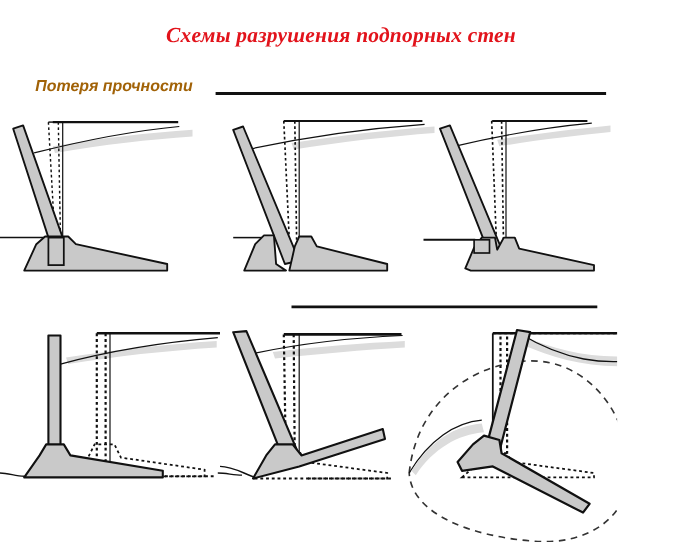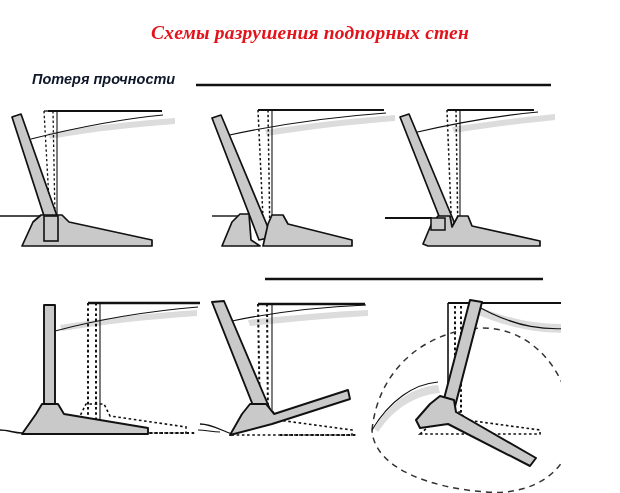--- a/index.html
+++ b/index.html
@@ -30,21 +30,21 @@
     letter-spacing: 0.2px;
     color: #e2131b;
     white-space: nowrap;
   }
   .section-label {
     position: absolute;
     font-family: "Liberation Sans", sans-serif;
     font-style: italic;
     font-weight: bold;
     font-size: 14.5px;
-    color: #0f172a;
+    color: #a16207;
     white-space: nowrap;
   }
   #label-strength { left: 32px; top: 71px; }
   #label-stability { left: 36px; top: 264px; }
   #svg-scene {
     position: absolute;
     left: 0;
     top: 0;
     width: 620px;
     height: 493px;

